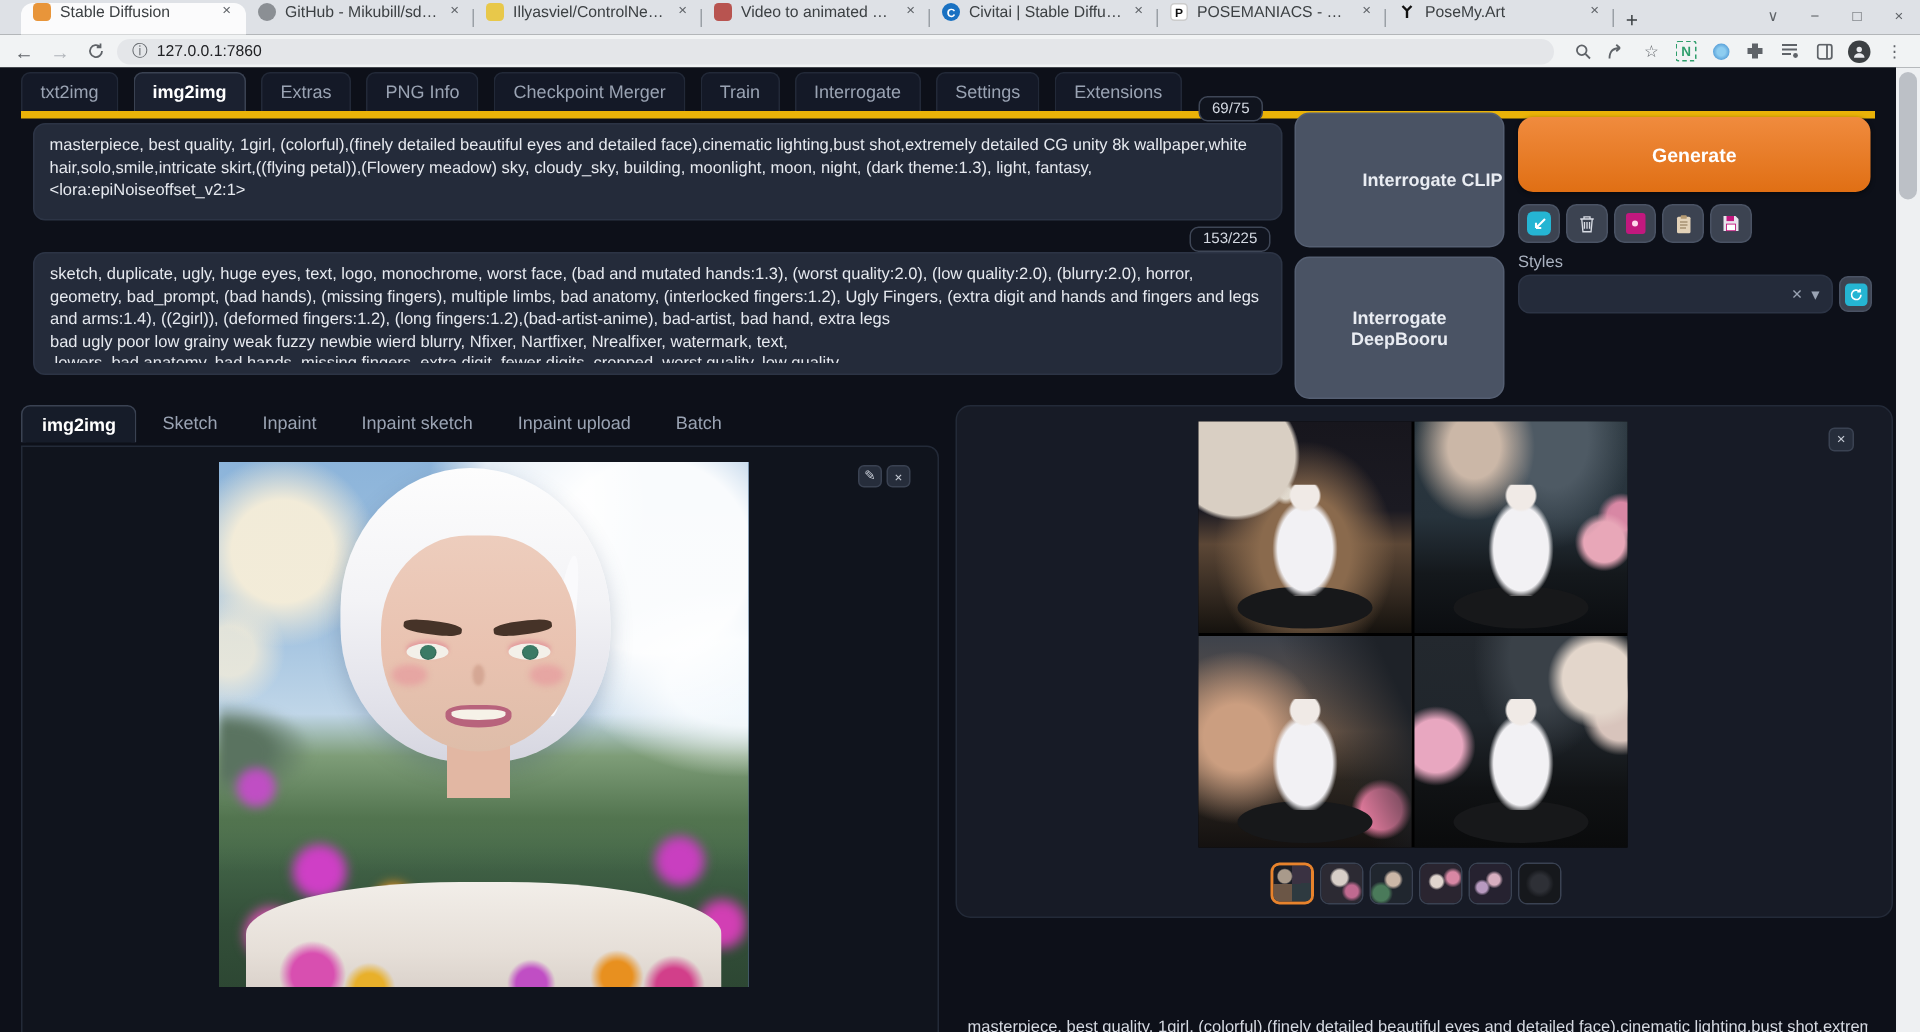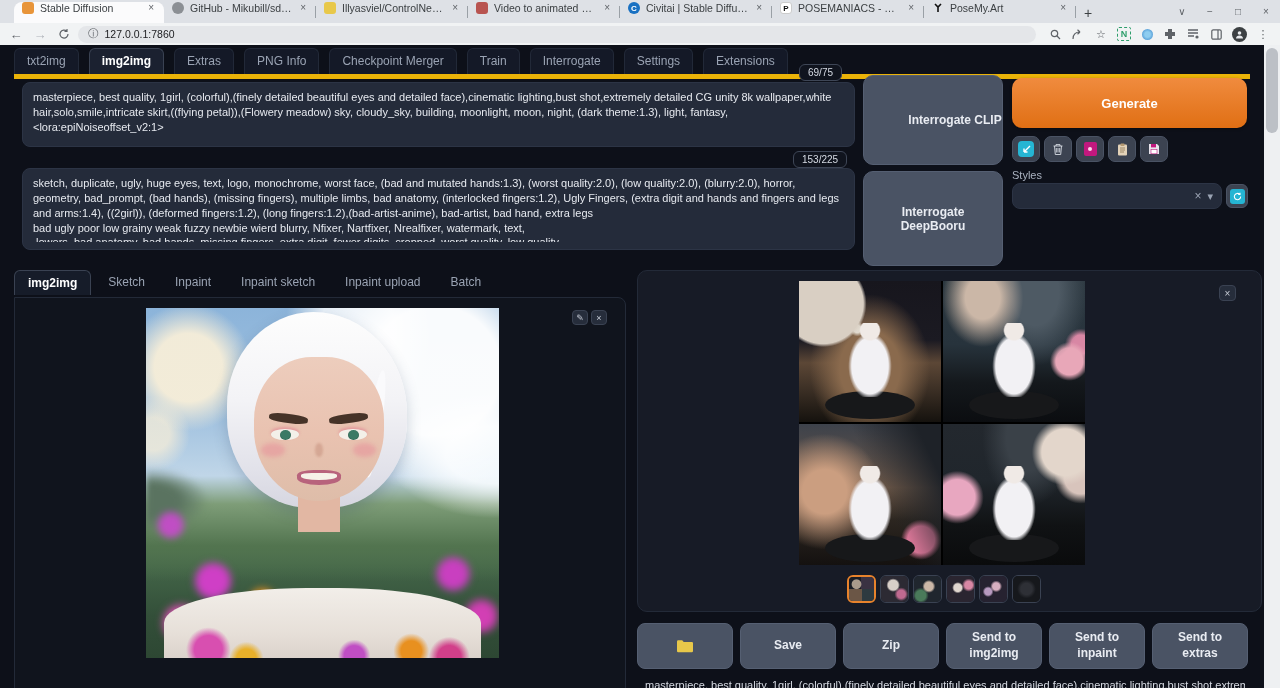--- a/index.html
+++ b/index.html
@@ -432,31 +432,19 @@
         </div>
       <div class="thumb">
           <div class="tm tm5"></div>
         </div>
       <div class="thumb">
           <div class="tm tm6"></div>
         </div>
     </div>
   </div>
 
-  <div class="gactions">
-    <div class="gbtn">
-      <svg width="18" height="14" viewBox="0 0 18 14">
-          <path d="M1 2.5a1.2 1.2 0 0 1 1.2-1.2h4l1.5 1.6h8.1A1.2 1.2 0 0 1 17 4.1v8A1.2 1.2 0 0 1 15.8 13.3H2.2A1.2 1.2 0 0 1 1 12.1z" fill="#e8c84a"></path>
-        </svg>
-    </div>
-    <div class="gbtn">Save</div>
-    <div class="gbtn">Zip</div>
-    <div class="gbtn">Send to img2img</div>
-    <div class="gbtn">Send to inpaint</div>
-    <div class="gbtn">Send to extras</div>
-  </div>
   <div class="ginfo">masterpiece, best quality, 1girl, (colorful),(finely detailed beautiful eyes and detailed face),cinematic lighting,bust shot,extremely detailed CG</div>
 
 </div>
 
 <div class="scrollbar">
   <div class="sthumb"></div>
 </div>
 
 </body></html>

